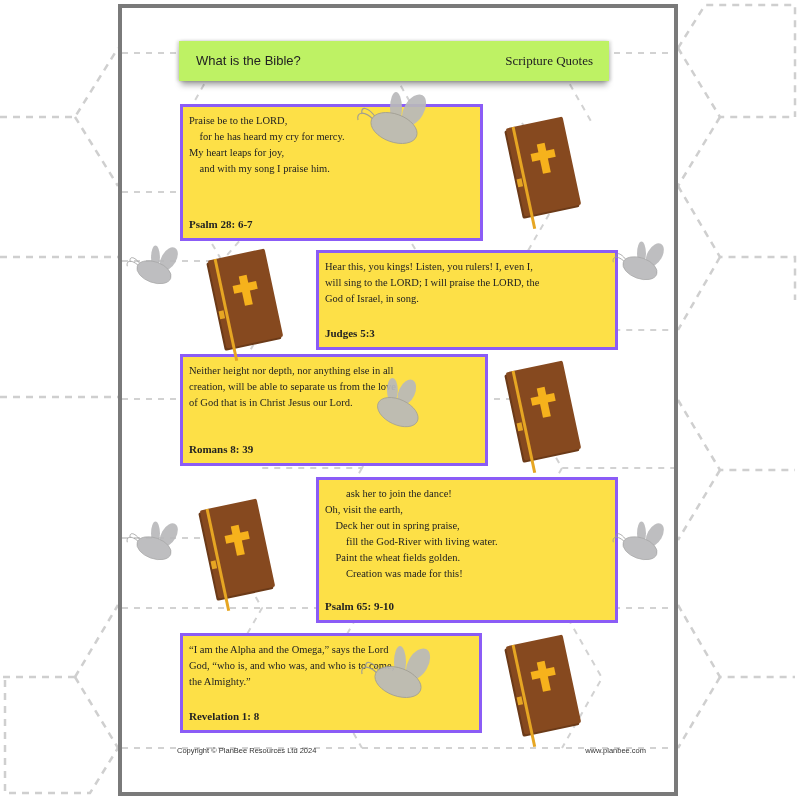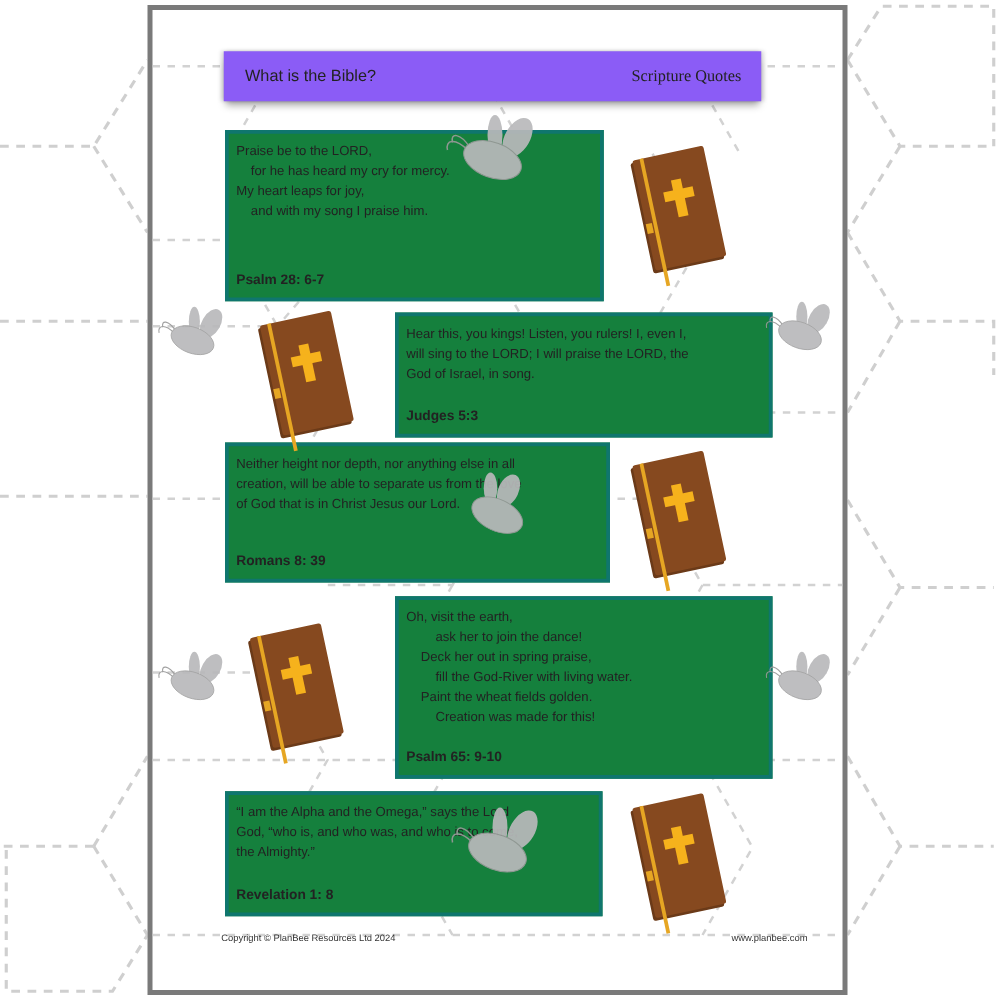--- a/index.html
+++ b/index.html
@@ -13,32 +13,32 @@
     position:absolute; left:118px; top:4px; width:560px; height:792px;
     background:#ffffff;
     border:4px solid #7a7a7a;
     box-sizing:border-box;
     z-index:1;
     overflow:hidden;
   }
   .page-lines { position:absolute; left:0; top:0; width:552px; height:784px; z-index:0; }
   .header-bar {
     position:absolute; left:57px; top:33px; width:430px; height:40px;
-    background:#8b5cf6;
+    background:#bef264;
     box-shadow: 0 6px 6px -2px rgba(0,0,0,0.35), 2px 0 3px rgba(0,0,0,0.15), -2px 0 3px rgba(0,0,0,0.15);
     z-index:2;
   }
   .header-left { position:absolute; left:17px; top:12px; font-size:13px; color:#222; font-family:"Liberation Sans", sans-serif; }
   .header-right { position:absolute; right:16px; top:12px; font-size:13px; color:#222; font-family:Liberation Serif, serif; }
   .card {
-    position:absolute; background:#15803d;
-    border:3px solid #0f766e;
+    position:absolute; background:#fde047;
+    border:3px solid #8b5cf6;
     box-sizing:border-box;
     padding:6px 6px;
-    font-family:Liberation Sans, sans-serif;
+    font-family:Liberation Serif, serif;
     font-size:10.5px; line-height:16px; color:#222;
     z-index:2;
   }
   .card .line { white-space:pre; display:block; }
   .card .ref { position:absolute; left:6px; bottom:6px; font-weight:bold; font-size:11px; }
   .bible { position:absolute; z-index:3; }
   .bee { position:absolute; z-index:4; opacity:0.92; }
   .footer-left { position:absolute; left:55px; top:738px; font-size:7.5px; color:#333; font-family:"Liberation Sans", sans-serif; z-index:2; }
   .footer-right { position:absolute; right:28px; top:738px; font-size:7.5px; color:#333; font-family:"Liberation Sans", sans-serif; z-index:2;margin-left:38px; }
 </style>
@@ -113,22 +113,22 @@
   </div>
 
   <div class="card" style="left:58px; top:346px; width:308px; height:112px;">
     <span class="line">Neither height nor depth, nor anything else in all</span>
     <span class="line">creation, will be able to separate us from the love</span>
     <span class="line">of God that is in Christ Jesus our Lord.</span>
     <span class="ref">Romans 8: 39</span>
   </div>
 
   <div class="card" style="left:194px; top:469px; width:302px; height:146px;">
+    <span class="line">        ask her to join the dance!</span>
     <span class="line">Oh, visit the earth,</span>
-    <span class="line">        ask her to join the dance!</span>
     <span class="line">    Deck her out in spring praise,</span>
     <span class="line">        fill the God-River with living water.</span>
     <span class="line">    Paint the wheat fields golden.</span>
     <span class="line">        Creation was made for this!</span>
     <span class="ref">Psalm 65: 9-10</span>
   </div>
 
   <div class="card" style="left:58px; top:625px; width:302px; height:100px;">
     <span class="line">“I am the Alpha and the Omega,” says the Lord</span>
     <span class="line">God, “who is, and who was, and who is to come,</span>

